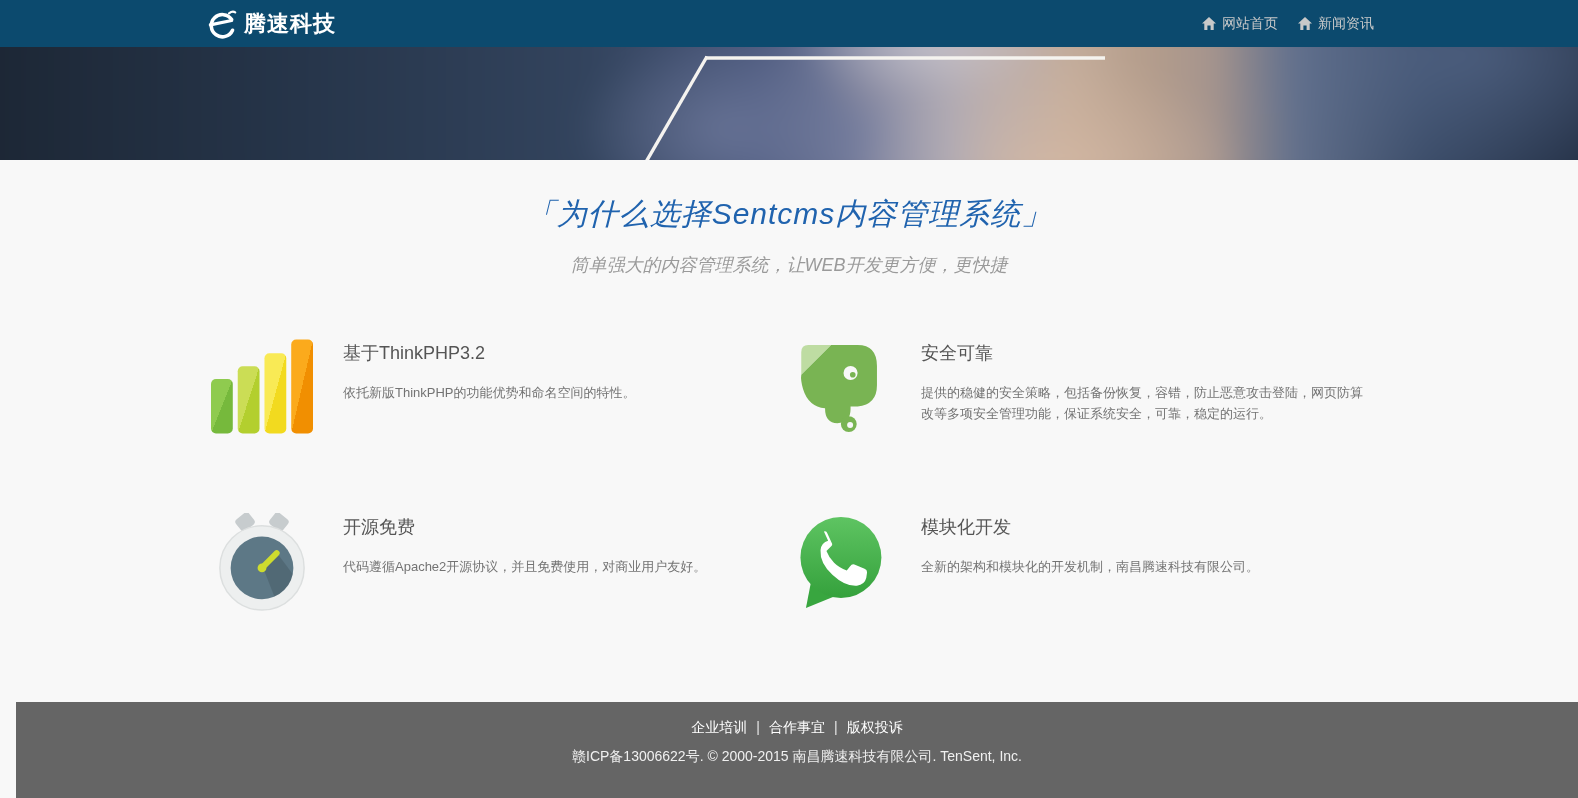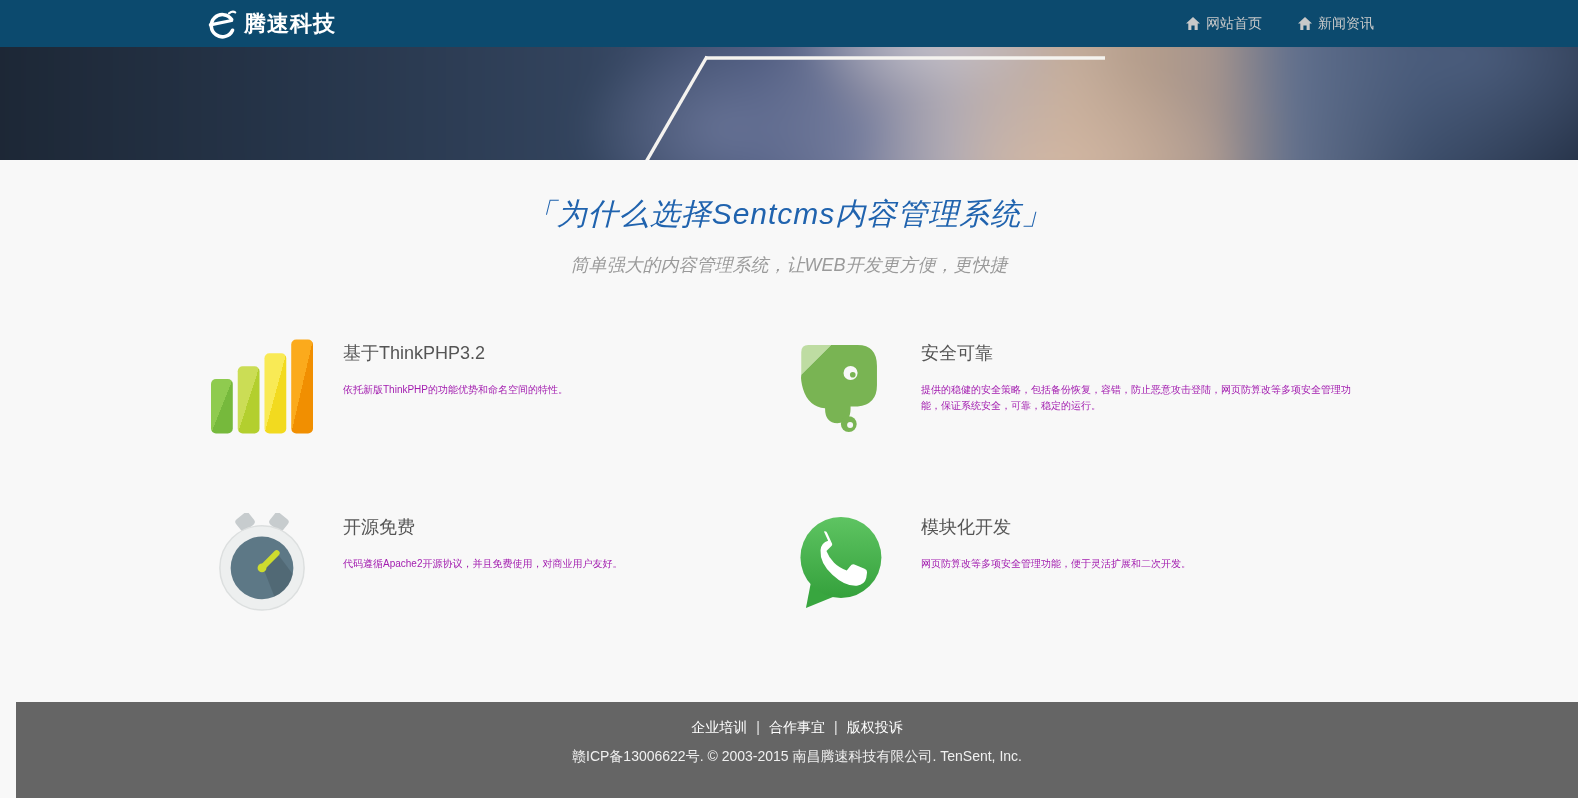--- a/index.html
+++ b/index.html
@@ -15,21 +15,21 @@
     height:47px; background:#0c4a6e;
     display:flex; align-items:center;
   }
   .header-inner {
     width:1170px; margin:0 auto;
     display:flex; align-items:center; justify-content:space-between;
   }
   .logo { display:flex; align-items:center; gap:6px; cursor:pointer; }
   .logo-mark { width:34px; height:32px; }
   .logo-text { color:#ffffff; font-size:22px; font-weight:bold; letter-spacing:1px; }
-  .nav { display:flex; align-items:center; gap:36px; }
+  .nav { display:flex; align-items:center; gap:20px; }
   .nav-item { display:flex; align-items:center; gap:6px; color:#c9c9c9; font-size:14px; cursor:pointer; }
   .nav-item svg { display:block; }
 
   
   .hero { position:relative; height:113px; overflow:hidden; background:#2a3950; }
   .hero-bg {
     position:absolute; inset:-28px; filter:blur(13px);
     background:
       radial-gradient(190px 85px at 58% 12%, rgba(225,230,242,0.38), rgba(225,230,242,0) 70%),
       radial-gradient(280px 170px at 66% 95%, rgba(214,186,166,0.85), rgba(214,186,166,0) 72%),
@@ -47,21 +47,21 @@
 
   
   .features {
     width:1156px; margin:62px auto 0;
     display:grid; grid-template-columns:578px 578px; row-gap:76px;
   }
   .feature { display:flex; align-items:flex-start; gap:30px; }
   .feature-icon { flex:0 0 102px; display:flex; justify-content:center; }
   .feature-body { padding-top:2px; }
   .feature-title { font-size:18px; color:#555555; font-weight:400; }
-  .feature-desc { margin-top:17px; font-size:10px; color:#a21caf; line-height:1.62; max-width:445px; }
+  .feature-desc { margin-top:17px; font-size:13px; color:#737373; line-height:1.62; max-width:445px; }
 
   
   .footer {
     position:absolute; left:16px; right:0; bottom:0; height:96px;
     background:#656565; text-align:center; padding-top:17px;
   }
   .footer-links { font-size:14px; color:#ffffff; }
   .footer-links a { color:#ffffff; text-decoration:none; cursor:pointer; }
   .footer-sep { margin:0 9px; color:#e6e6e6; }
   .footer-copy { margin-top:11px; font-size:14px; color:#f0f0f0; }
@@ -198,26 +198,26 @@
                 <stop offset="1" stop-color="#35a13c"></stop>
             </linearGradient>
           </defs>
           <path d="M13,103 L19,72 L45,90 Z" fill="#38a63f"></path>
           <circle cx="51" cy="48" r="44" fill="url(#wg)"></circle>
           <path d="M36,26 Q28,28 27,37 Q26,52 41,66 Q56,80 70,79 Q79,78 81,70 L82,63 Q82,60 79,59 L67,54 Q64,53 62,56 L58,61 Q49,58 43,52 Q37,46 34,38 L39,33 Q42,31 40,28 L35,17 Q34,14 31,15 Z" transform="translate(4,6) scale(0.92)" fill="#ffffff"></path>
         </svg>
       </div>
       <div class="feature-body">
         <div class="feature-title">模块化开发</div>
-        <div class="feature-desc">网页防算改等多项安全管理功能，便于灵活扩展和二次开发。</div>
+        <div class="feature-desc">全新的架构和模块化的开发机制，南昌腾速科技有限公司。</div>
       </div>
     </div>
 
   </div>
 
   <div class="footer">
     <div class="footer-links">
       <a>企业培训</a><span class="footer-sep">|</span><a>合作事宜</a><span class="footer-sep">|</span><a>版权投诉</a>
     </div>
-    <div class="footer-copy">赣ICP备13006622号. © 2003-2015 南昌腾速科技有限公司. TenSent, Inc.</div>
+    <div class="footer-copy">赣ICP备13006622号. © 2000-2015 南昌腾速科技有限公司. TenSent, Inc.</div>
   </div>
 
 </div>
 
 </body></html>

